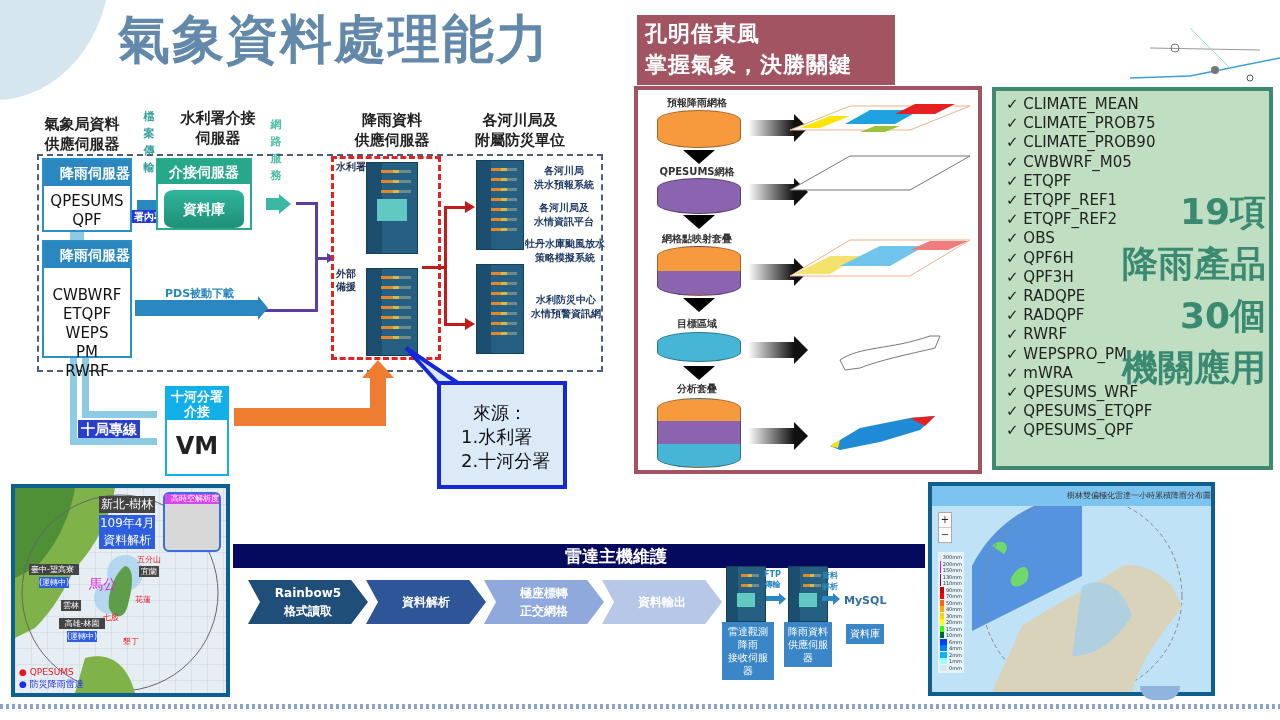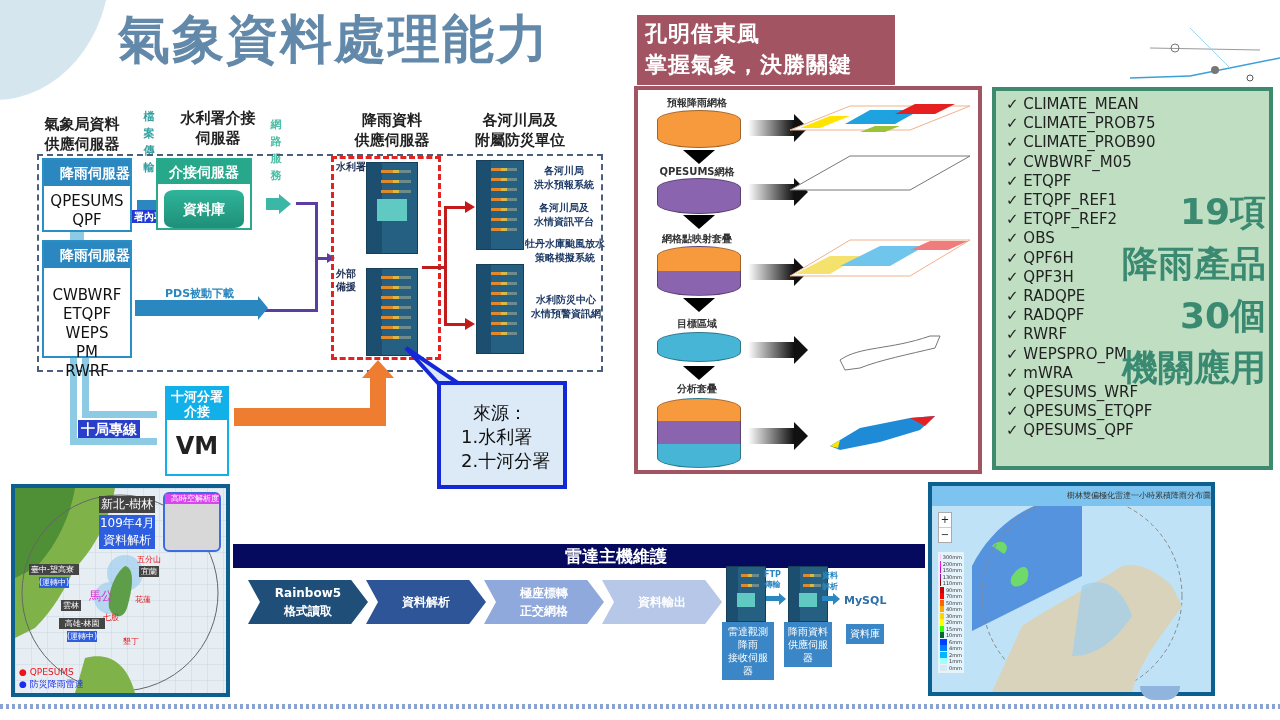--- a/index.html
+++ b/index.html
@@ -342,21 +342,21 @@
   <div class="abs" style="left:46px;top:112px;font-size:8px;background:#444;color:#fff;padding:0 2px">雲林</div>
   <div class="abs" style="left:44px;top:130px;font-size:8px;text-align:center">
     <div style="background:#444;color:#fff;padding:0 2px">高雄-林園</div>
     <div style="background:#2d5ee0;color:#fff;margin:2px 8px 0">(運轉中)</div>
   </div>
   <div class="abs" style="left:124px;top:78px;font-size:8px;background:#444;color:#fff;padding:0 2px">宜蘭</div>
   <div class="abs" style="left:122px;top:66px;font-size:8px;color:#e8141e">五分山</div>
   <div class="abs" style="left:120px;top:106px;font-size:8px;color:#e8141e">花蓮</div>
   <div class="abs" style="left:88px;top:124px;font-size:8px;color:#e8141e">七股</div>
   <div class="abs" style="left:108px;top:148px;font-size:8px;color:#e8141e">墾丁</div>
-  <div class="abs" style="left:74px;top:100px;font-size:12px;color:#e02ad0">馬公</div>
+  <div class="abs" style="left:74px;top:88px;font-size:14px;color:#e02ad0">馬公</div>
   <div class="abs" style="left:4px;top:178px;font-size:9px;line-height:12px">
     <div><span style="color:#e8141e">●</span> <span style="color:#e8141e">QPESUMS</span></div>
     <div><span style="color:#1a2cf0">●</span> <span style="color:#1a2cf0">防災降雨雷達</span></div>
   </div>
 </div>
 
 <div class="abs" id="radar-banner">雷達主機維護</div>
 <div class="abs" style="left:248px;top:580px;display:flex">
   <div class="chev" style="width:120px;background:#1f4e79">
       <div>

